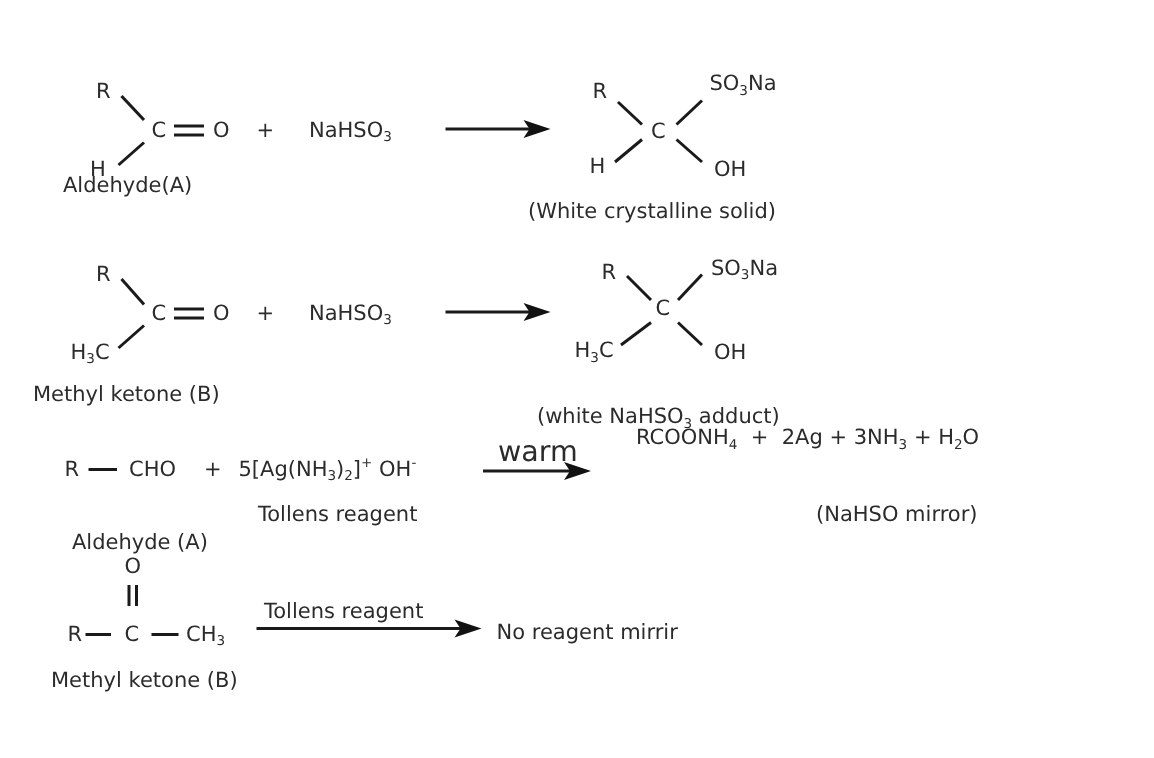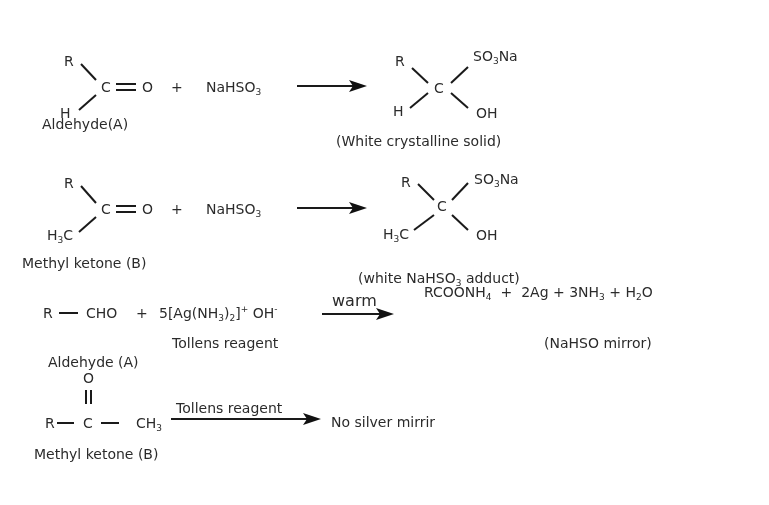--- a/index.html
+++ b/index.html
@@ -62,21 +62,21 @@
   <span class="t" style="left:142px;top:79px">O</span>
   <span class="t" style="left:42px;top:116px">Aldehyde(A)</span>
   <span class="t" style="left:171px;top:79px">+</span>
   <span class="t" style="left:206px;top:79px"><span>NaHSO</span><sub>3</sub></span>
 
   <span class="t" style="left:395px;top:53px">R</span>
   <span class="t" style="left:393px;top:103px">H</span>
   <span class="t" style="left:434px;top:80px">C</span>
   <span class="t" style="left:473px;top:48px"><span>SO</span><sub>3</sub><span>Na</span></span>
   <span class="t" style="left:476px;top:105px">OH</span>
-  <span class="t" style="left:336px;top:133px">(White crystalline solid)</span>
+  <span class="t" style="left:352px;top:133px">(White crystalline solid)</span>
 </div>
 
 <div>
   <span class="t" style="left:64px;top:175px">R</span>
   <span class="t" style="left:47px;top:227px"><span>H</span><sub>3</sub><span>C</span></span>
   <span class="t" style="left:101px;top:201px">C</span>
   <span class="t" style="left:142px;top:201px">O</span>
   <span class="t" style="left:22px;top:255px">Methyl ketone (B)</span>
   <span class="t" style="left:171px;top:201px">+</span>
   <span class="t" style="left:206px;top:201px"><span>NaHSO</span><sub>3</sub></span>
@@ -89,26 +89,26 @@
   <span class="t" style="left:358px;top:270px"><span>(white NaHSO</span><sub>3</sub><span> adduct)</span></span>
 </div>
 
 <div>
   <span class="t" style="left:43px;top:305px">R</span>
   <span class="t" style="left:86px;top:305px">CHO</span>
   <span class="t" style="left:48px;top:354px">Aldehyde (A)</span>
   <span class="t" style="left:136px;top:305px">+</span>
   <span class="t" style="left:159px;top:305px"><span>5[Ag(NH</span><sub>3</sub><span>)</span><sub>2</sub><span>]</span><sup>+</sup><span> OH</span><sup>-</sup></span>
   <span class="t" style="left:172px;top:335px">Tollens reagent</span>
-  <span class="t" style="left:332px;top:293px;font-size:16px">warm</span>
+  <span class="t" style="left:332px;top:293px;font-size:19px">warm</span>
   <span class="t" style="left:424px;top:284px"><span>RCOONH</span><sub>4</sub>&nbsp;&nbsp;<span>+</span>&nbsp;&nbsp;<span>2Ag</span> <span>+</span> <span>3NH</span><sub>3</sub> <span>+</span> <span>H</span><sub>2</sub><span>O</span></span>
   <span class="t" style="left:544px;top:335px">(NaHSO mirror)</span>
 </div>
 
 <div>
   <span class="t" style="left:83px;top:370px">O</span>
   <span class="t" style="left:45px;top:415px">R</span>
   <span class="t" style="left:83px;top:415px">C</span>
-  <span class="t" style="left:136px;top:415px"><span>CH</span><sub>3</sub></span>
+  <span class="t" style="left:124px;top:415px"><span>CH</span><sub>3</sub></span>
   <span class="t" style="left:34px;top:446px">Methyl ketone (B)</span>
   <span class="t" style="left:176px;top:400px">Tollens reagent</span>
-  <span class="t" style="left:331px;top:414px">No silver mirrir</span>
+  <span class="t" style="left:331px;top:414px">No reagent mirrir</span>
 </div>
 
 </body></html>

